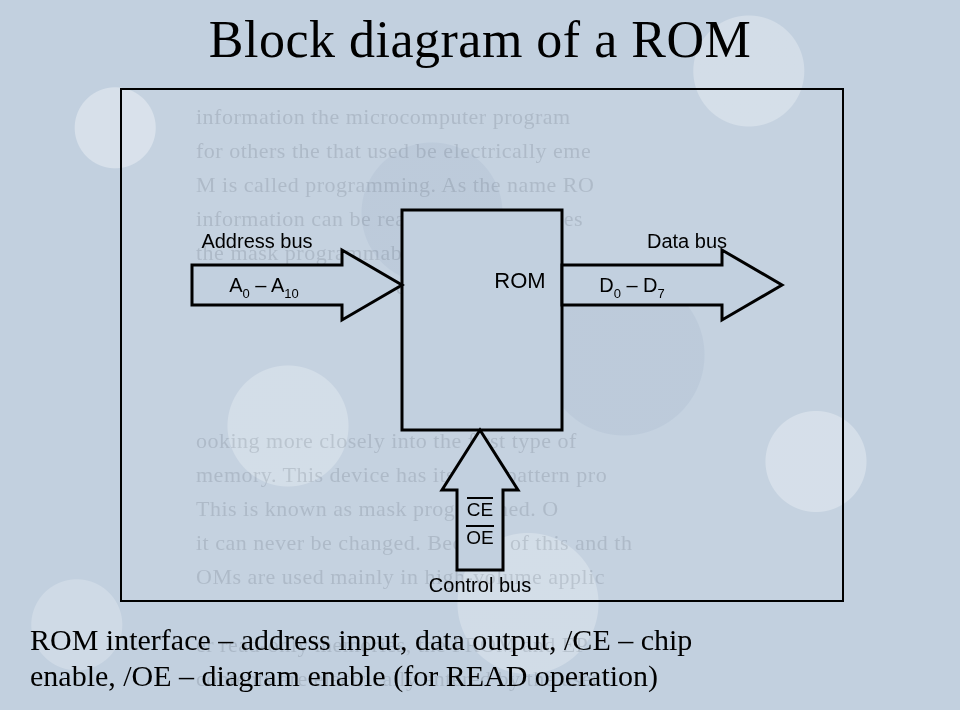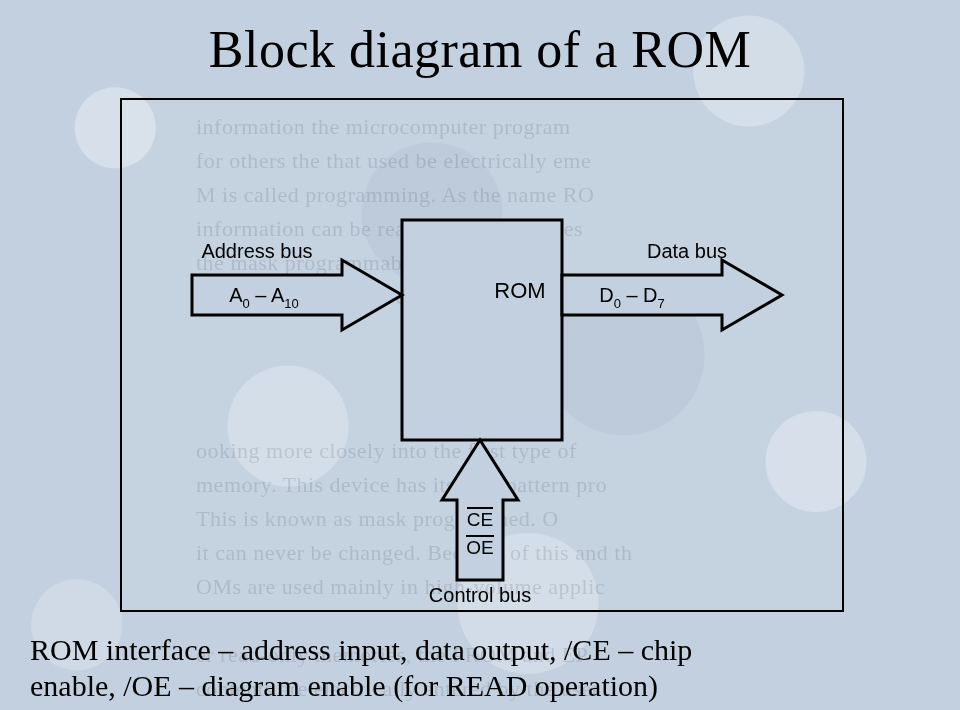--- a/index.html
+++ b/index.html
@@ -28,21 +28,21 @@
       radial-gradient(circle at 65% 50%, rgba(120,140,170,0.12) 0 80px, transparent 81px);
     z-index: 0;
   }
   .slide {
     position: relative;
     z-index: 1;
     width: 100%;
     height: 100%;
   }
   h1.title {
-    margin: 14px;
+    margin: 4px;
     padding-top: 6px;
     text-align: center;
     font-weight: normal;
     font-size: 52px;
     color: #000;
     letter-spacing: 0.5px;
   }
   .diagram-box {
     position: absolute;
     left: 120px;

